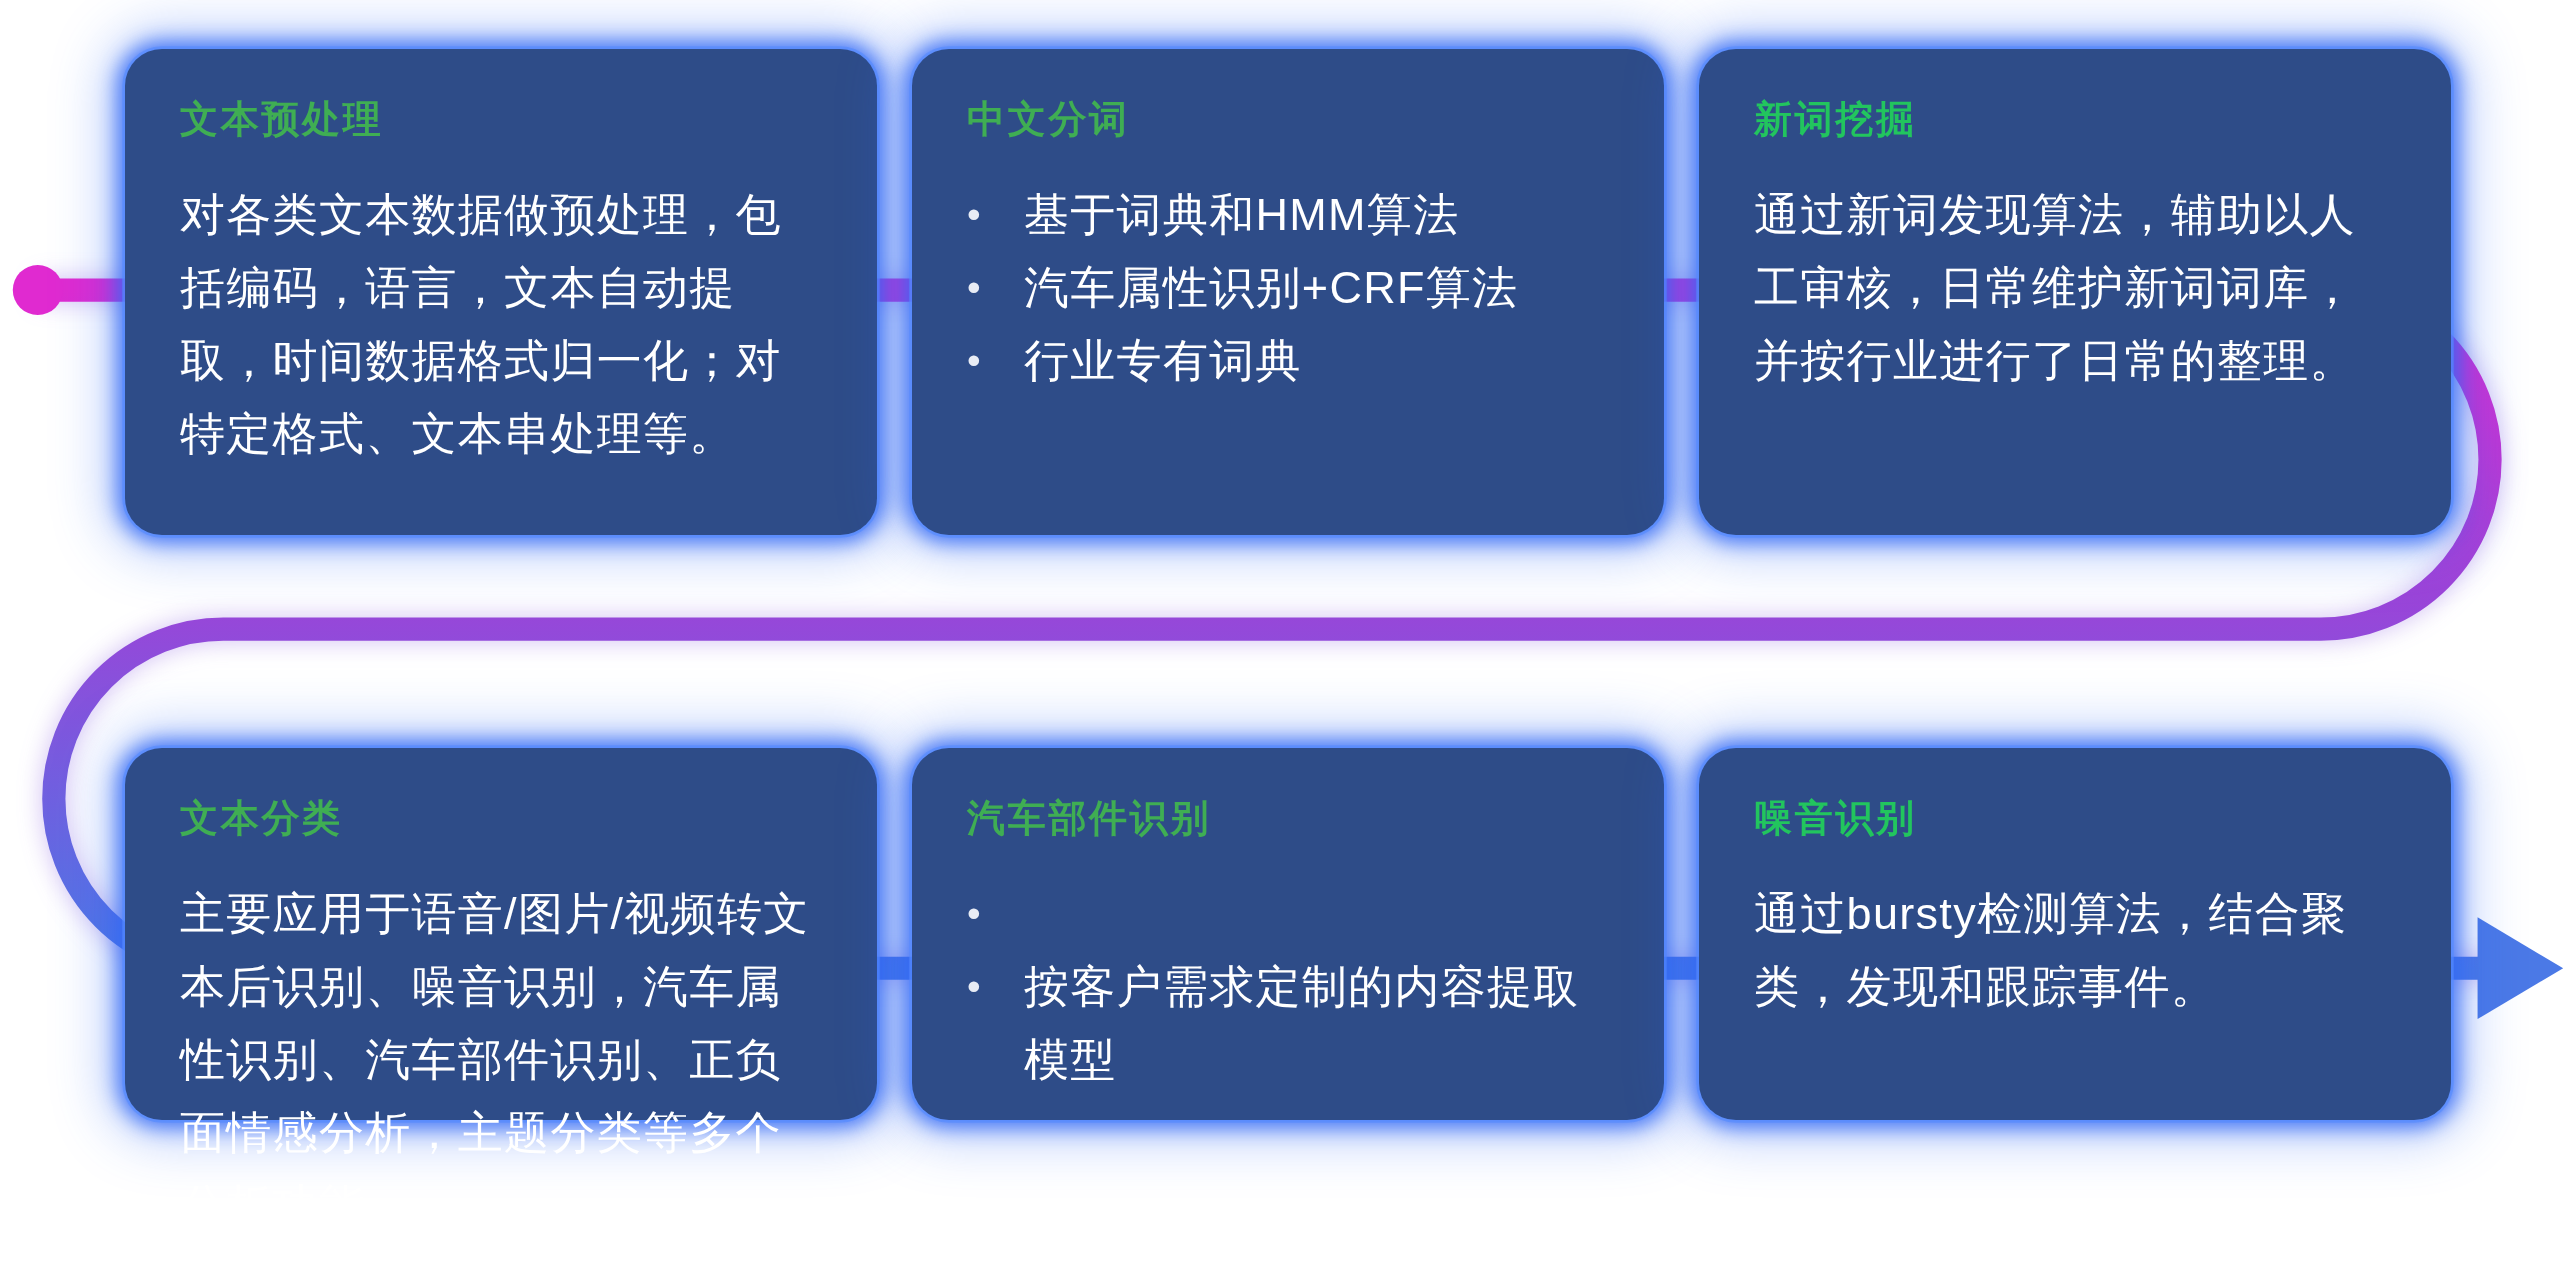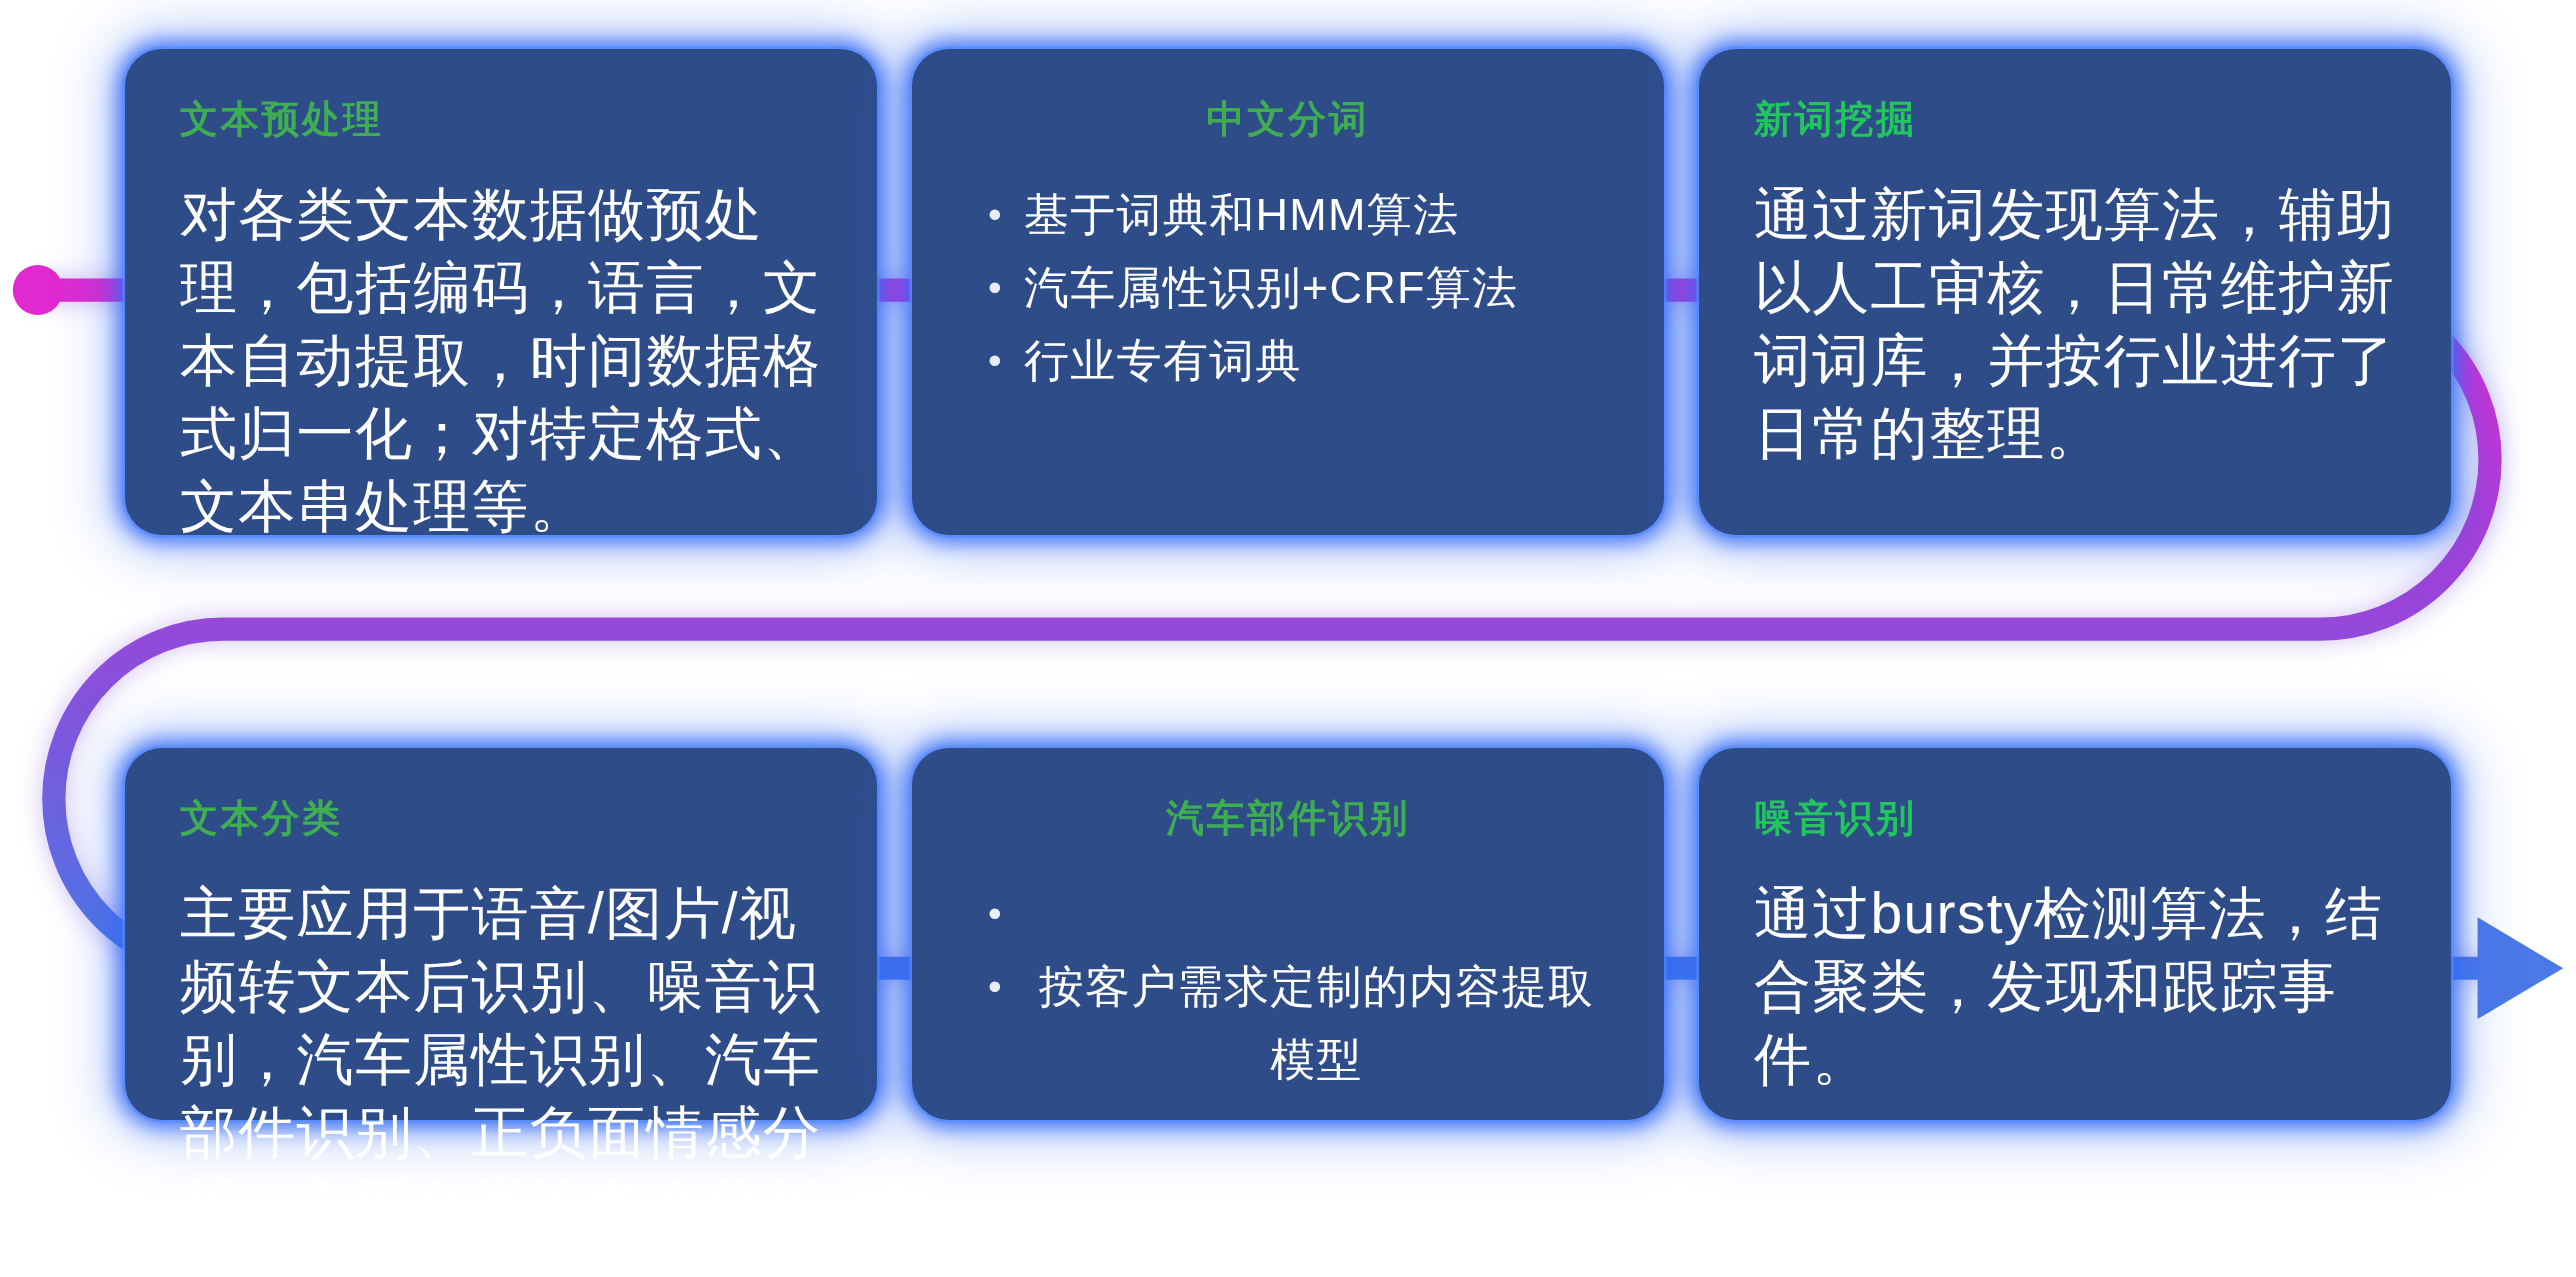--- a/index.html
+++ b/index.html
@@ -17,31 +17,31 @@
     background:#2e4c88;border-radius:37px;
     padding:50px 55px 36px 55px;
     box-shadow:0 0 0 2.7px rgba(86,140,255,.65),
                0 0 19.6px 8px rgba(50,105,245,.85),
                0 0 54px 18px rgba(50,105,245,.35);
     z-index:2;
   }
   .r1{top:49px;height:486px;}
   .r2{top:748px;height:372px;}
   .c1{left:125px;}
-  .c2{left:912px;text-align:center;}
+  .c2{left:912px;}
   .c3{left:1699px;}
   .card h2{
     margin:0 0 37px 0;
     font-size:38px;font-weight:700;letter-spacing:2.7px;line-height:1.1;
   }
   .title-green{color:#3fae53;}
   .title-yellow{color:#22c55e;}
   .card p{
     margin:0;color:#ffffff;
-    font-size:57px;line-height:73px;letter-spacing:1.3px;
+    font-size:45px;line-height:73px;letter-spacing:1.3px;
   }
   ul.bullets{
     margin:0;padding:0;list-style:none;color:#ffffff;
     font-size:45px;line-height:73px;letter-spacing:1.3px;
   }
   ul.bullets li{display:flex;align-items:flex-start;}
   .bullet-dot{
     flex:0 0 auto;width:57px;color:#e8ecf5;font-size:39px;
   }
 </style>

